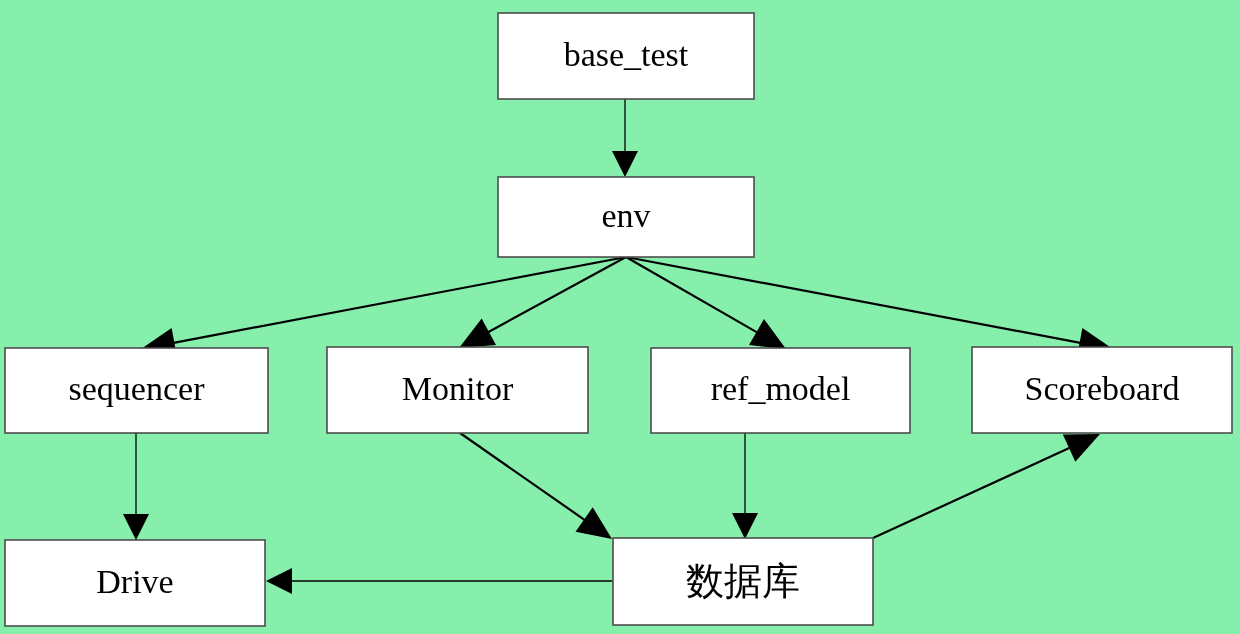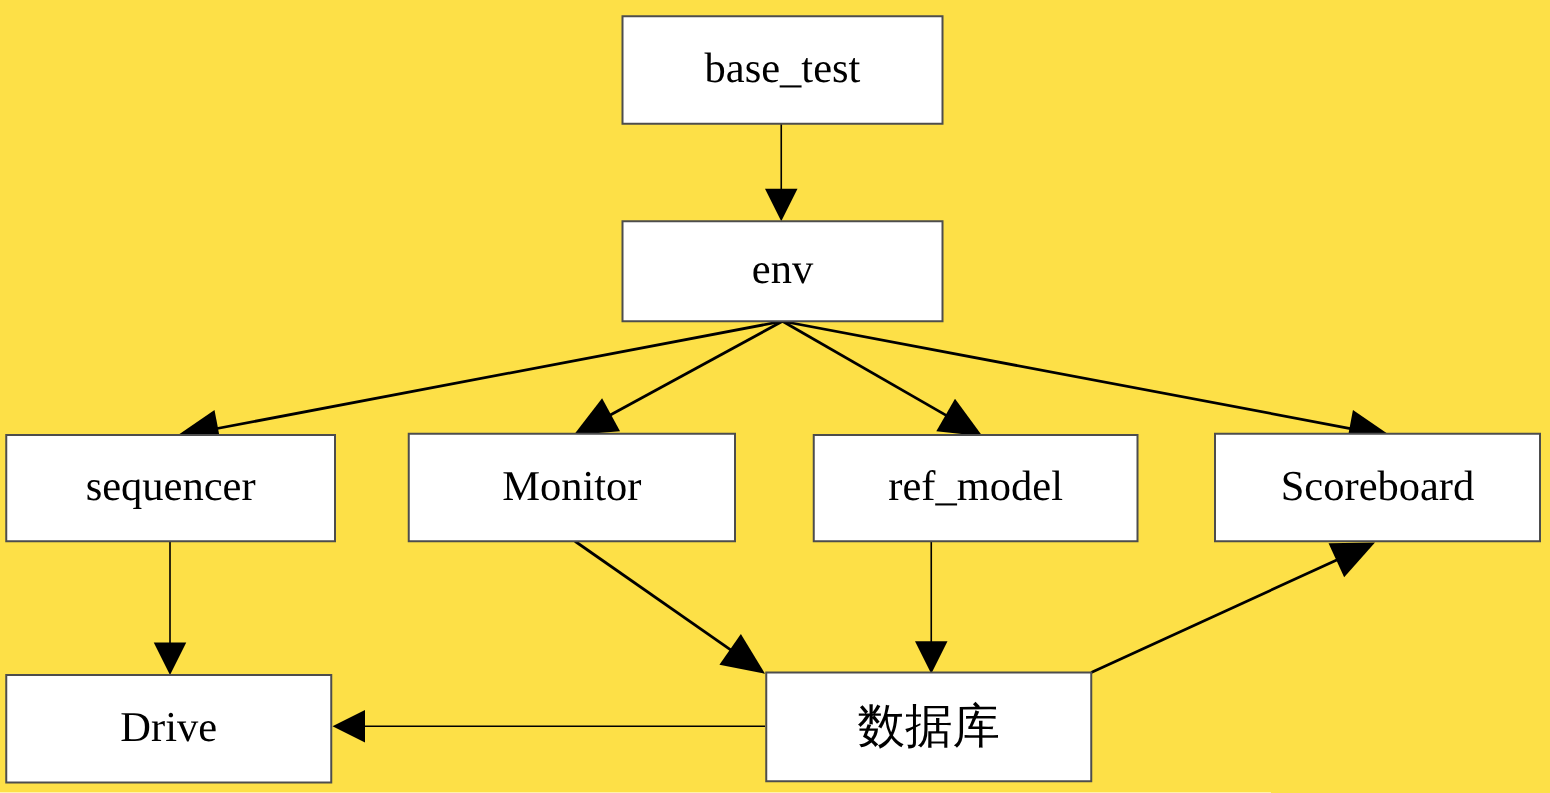--- a/index.html
+++ b/index.html
@@ -10,21 +10,21 @@
   body {
     width: 1240px;
     height: 634px;
     font-family: "Liberation Serif", "DejaVu Serif", serif;
     overflow: hidden;
   }
   #diagram-root {
     position: relative;
     width: 1240px;
     height: 634px;
-    background: #fde047;
+    background: #86efac;
   }
   svg.flow {
     position: absolute;
     left: 0;
     top: 0;
     width: 1240px;
     height: 634px;
     display: block;
   }
   .node-rect {

